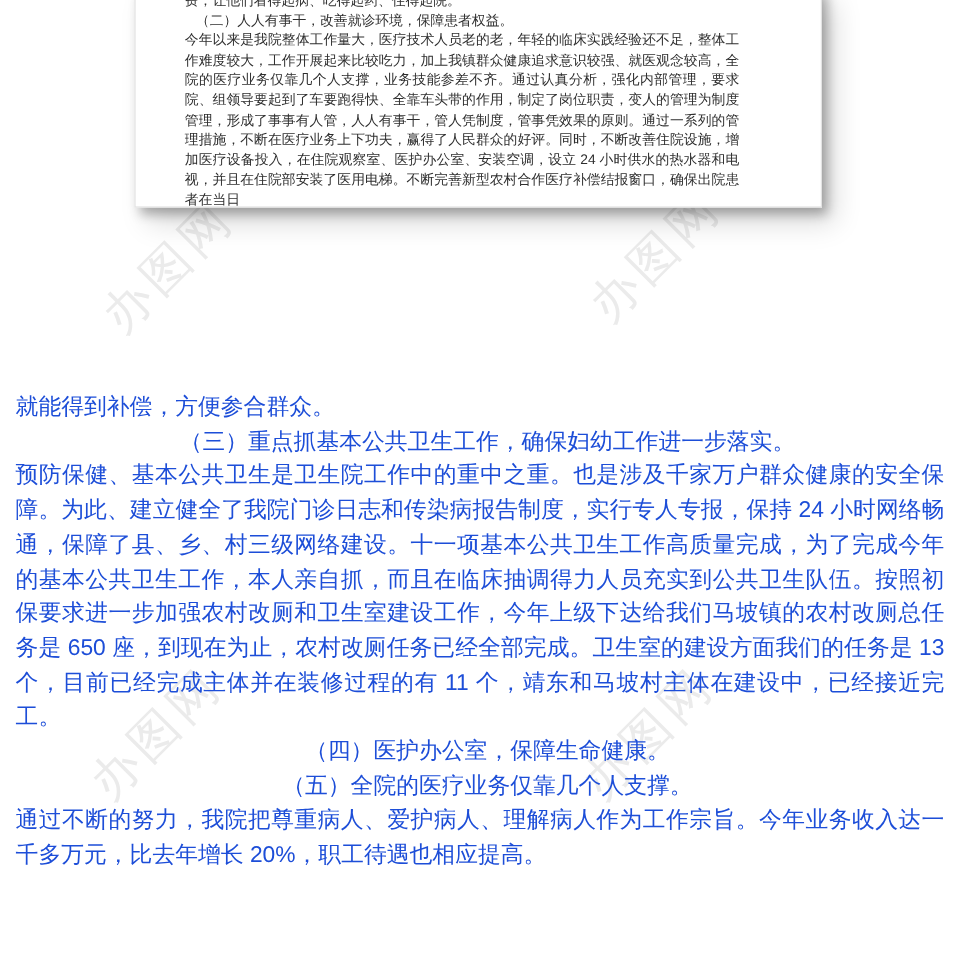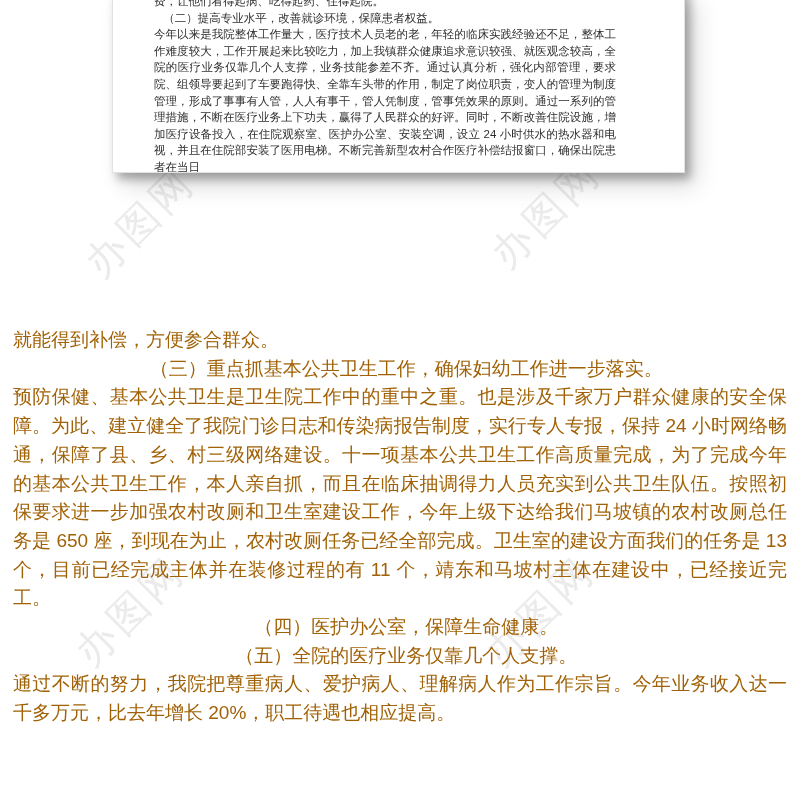--- a/index.html
+++ b/index.html
@@ -68,21 +68,21 @@
     position: absolute;
     left: 13px;
     right: 13px;
     top: 326px;
     z-index: 1;
   }
   .main-text p {
     margin: 0;
     font-size: 19px;
     line-height: 28.7px;
-    color: #a16207;
+    color: #1d4ed8;
     text-align: justify;
     text-justify: inter-ideograph;
   }
   .main-text p.heading {
     text-align: center;
     text-indent: 0.65em;
   }
   .main-text p.short {
     text-align: left;
   }
@@ -94,21 +94,21 @@
 
   <div id="watermark-layer">
       <div class="watermark" style="left: 140px; top: 222px; color: rgb(235, 235, 235);">办图网</div>
       <div class="watermark" style="left: 546px; top: 213px; color: rgb(235, 235, 235);">办图网</div>
       <div class="watermark" style="left: 130px; top: 611px; color: rgb(235, 235, 235);">办图网</div>
       <div class="watermark" style="left: 540px; top: 611px; color: rgb(235, 235, 235);">办图网</div>
     </div>
 
   <div class="thumb-page">
     <p class="partial">费，让他们看得起病、吃得起药、住得起院。</p>
-    <p class="heading">（二）提高专业水平，改善就诊环境，保障患者权益。</p>
+    <p class="heading">（二）人人有事干，改善就诊环境，保障患者权益。</p>
     <p>今年以来是我院整体工作量大，医疗技术人员老的老，年轻的临床实践经验还不足，整体工作难度较大，工作开展起来比较吃力，加上我镇群众健康追求意识较强、就医观念较高，全院的医疗业务仅靠几个人支撑，业务技能参差不齐。通过认真分析，强化内部管理，要求院、组领导要起到了车要跑得快、全靠车头带的作用，制定了岗位职责，变人的管理为制度管理，形成了事事有人管，人人有事干，管人凭制度，管事凭效果的原则。通过一系列的管理措施，不断在医疗业务上下功夫，赢得了人民群众的好评。同时，不断改善住院设施，增加医疗设备投入，在住院观察室、医护办公室、安装空调，设立 24 小时供水的热水器和电视，并且在住院部安装了医用电梯。不断完善新型农村合作医疗补偿结报窗口，确保出院患者在当日</p>
   </div>
 
   <div class="main-text">
     <p class="short">就能得到补偿，方便参合群众。</p>
     <p class="heading">（三）重点抓基本公共卫生工作，确保妇幼工作进一步落实。</p>
     <p>预防保健、基本公共卫生是卫生院工作中的重中之重。也是涉及千家万户群众健康的安全保障。为此、建立健全了我院门诊日志和传染病报告制度，实行专人专报，保持 24 小时网络畅通，保障了县、乡、村三级网络建设。十一项基本公共卫生工作高质量完成，为了完成今年的基本公共卫生工作，本人亲自抓，而且在临床抽调得力人员充实到公共卫生队伍。按照初保要求进一步加强农村改厕和卫生室建设工作，今年上级下达给我们马坡镇的农村改厕总任务是 650 座，到现在为止，农村改厕任务已经全部完成。卫生室的建设方面我们的任务是 13 个，目前已经完成主体并在装修过程的有 11 个，靖东和马坡村主体在建设中，已经接近完工。</p>
     <p class="heading">（四）医护办公室，保障生命健康。</p>
     <p class="heading">（五）全院的医疗业务仅靠几个人支撑。</p>
     <p>通过不断的努力，我院把尊重病人、爱护病人、理解病人作为工作宗旨。今年业务收入达一千多万元，比去年增长 20%，职工待遇也相应提高。</p>

